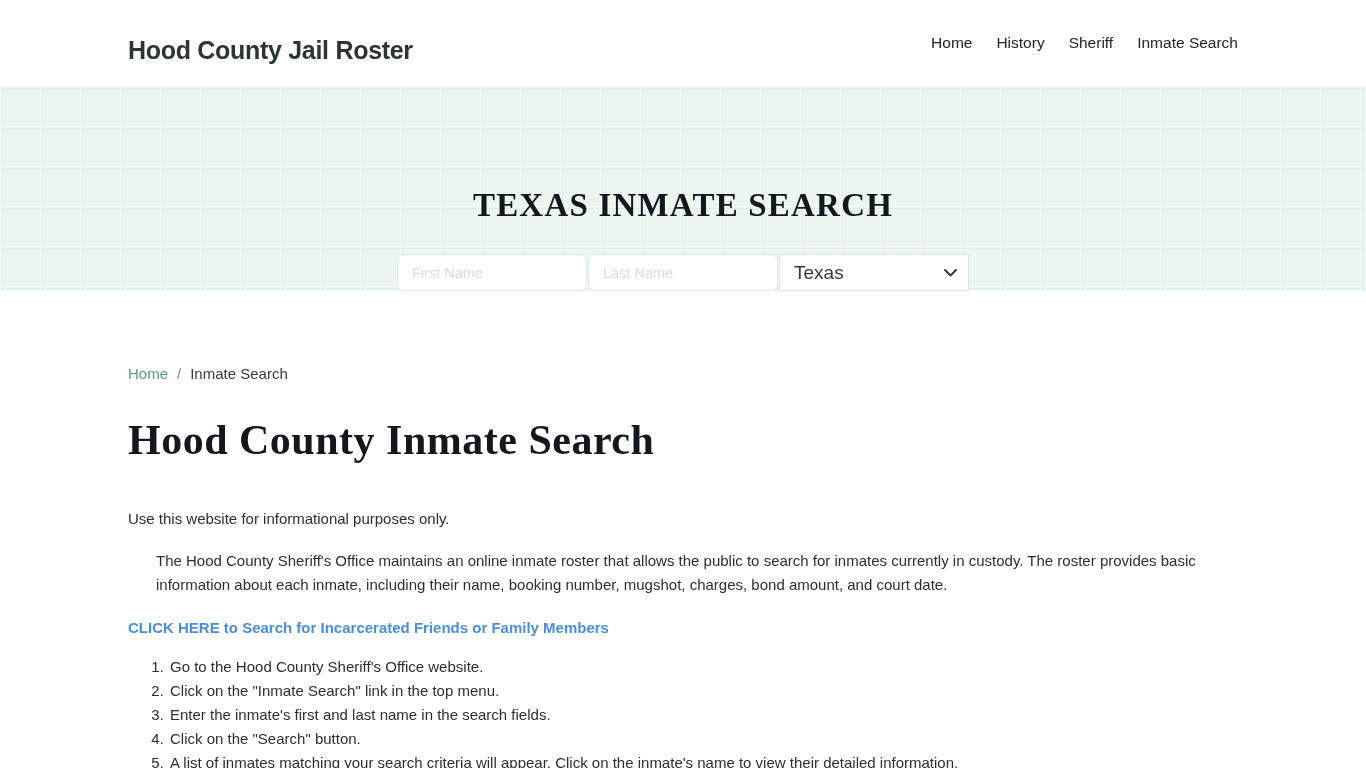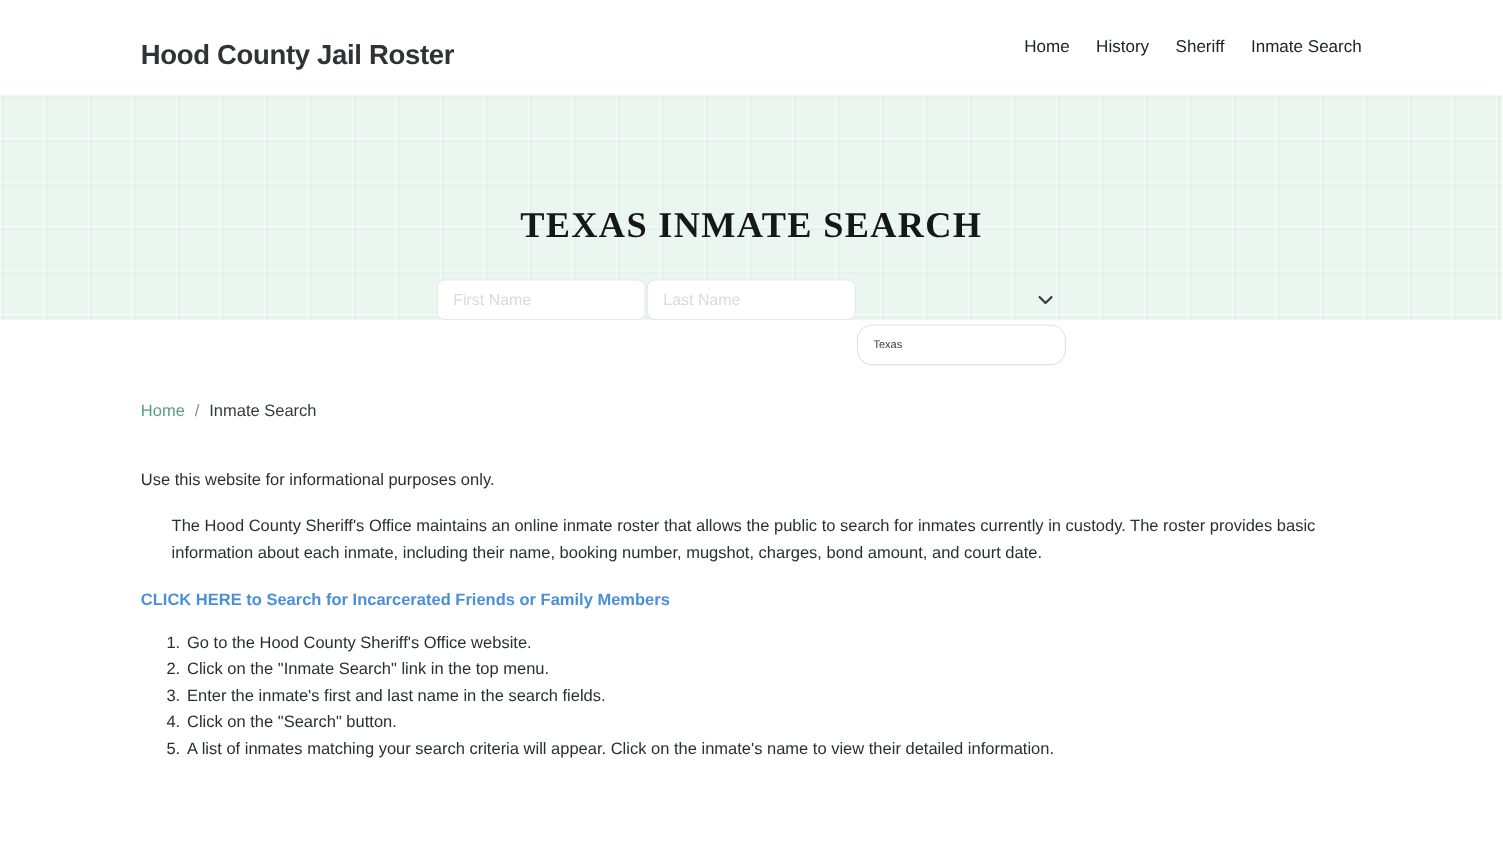--- a/index.html
+++ b/index.html
@@ -99,30 +99,29 @@
   }
   .state-select-wrap {
     position: relative;
     width: 190px;
     height: 37px;
   }
   .search-form select {
     width: 190px;
     height: 37px;
     padding: 6px 30px 6px 14px;
-    font-size: 10px;
+    font-size: 19px;
     font-family: "Liberation Sans", sans-serif;
     color: #343a40;
     background: #ffffff;
     border: 1px solid #dfe4e1;
-    border-radius: 14px;
+    border-radius: 1px;
     appearance: none;
     -webkit-appearance: none;
     outline: none;
-    margin-top: 41px;
   }
   .select-chevron {
     position: absolute;
     right: 12px;
     top: 50%;
     transform: translateY(-50%);
     pointer-events: none;
     display: block;
     line-height: 0;
   }
@@ -228,20 +227,21 @@
 </section>
 
 <main class="content">
 
   <div class="breadcrumb">
     <a href="#">Home</a>
     <span class="sep">/</span>
     <span class="current">Inmate Search</span>
   </div>
 
+  <h1 class="page-title">Hood County Inmate Search</h1>
 
   <p class="lead">Use this website for informational purposes only.</p>
 
   <p class="body-copy">The Hood County Sheriff's Office maintains an online inmate roster that allows the public to search for inmates currently in custody. The roster provides basic information about each inmate, including their name, booking number, mugshot, charges, bond amount, and court date.</p>
 
   <a href="#" class="cta-link">CLICK HERE to Search for Incarcerated Friends or Family Members</a>
 
   <ol class="steps">
     <li>Go to the Hood County Sheriff's Office website.</li>
     <li>Click on the "Inmate Search" link in the top menu.</li>

